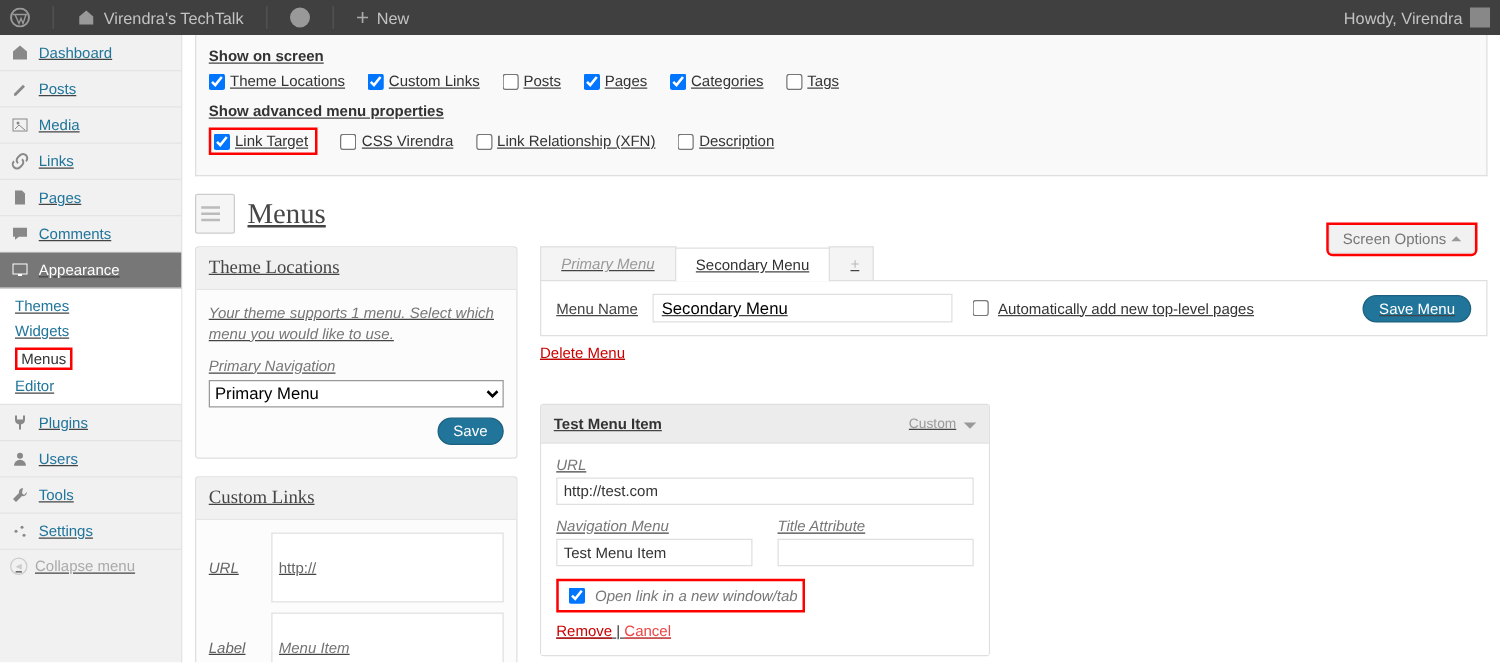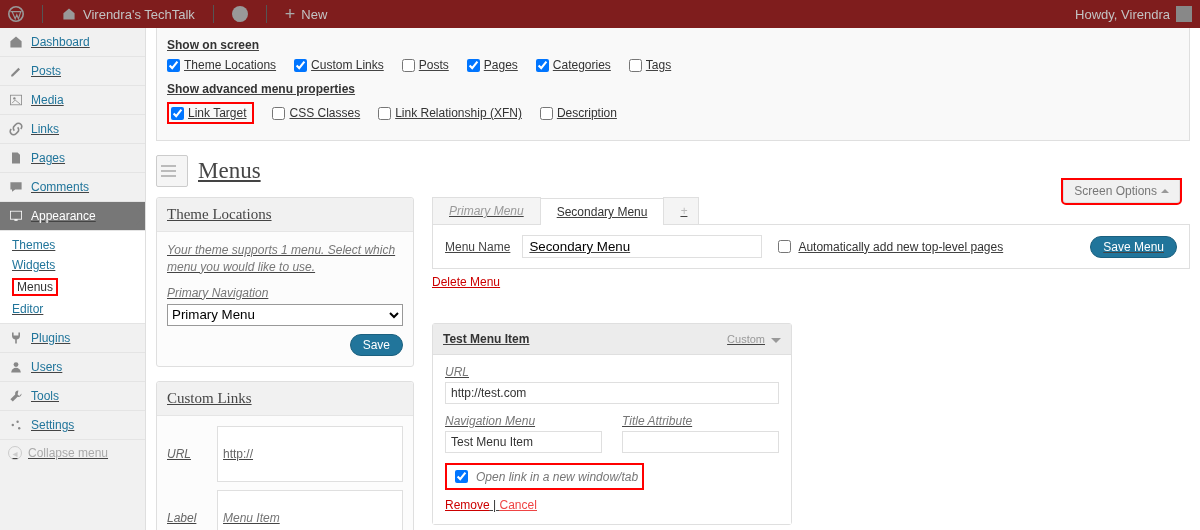--- a/index.html
+++ b/index.html
@@ -1,19 +1,19 @@
 <!DOCTYPE html>
 <html><head>
 <meta charset="utf-8">
 <style>
   html, body { margin:0; padding:0; font-family:"Helvetica Neue", Arial, sans-serif; font-size:12px; color:#444; background:#fff; }
   * { box-sizing:border-box; }
 
   
-  .admin-bar { height:28px; background:#7f1d1d; color:#c3c3c3; display:flex; align-items:center; padding:0 8px; font-size:13px; }
+  .admin-bar { height:28px; background:#404040; color:#c3c3c3; display:flex; align-items:center; padding:0 8px; font-size:13px; }
   .admin-bar .left { display:flex; align-items:center; gap:18px; }
   .admin-bar .right { margin-left:auto; display:flex; align-items:center; gap:8px; }
   .admin-bar .sep { width:1px; height:18px; background:#555; }
   .ab-item { display:flex; align-items:center; gap:6px; color:#c3c3c3; cursor:pointer; }
   .ab-item svg, .ab-item .bubble { fill:#999; }
   .bubble { width:16px; height:16px; background:#999; border-radius:50%; position:relative; }
   .bubble::after { content:""; position:absolute; bottom:-3px; left:3px; border:3px solid transparent; border-top-color:#999; }
   .plus { font-size:18px; color:#aaa; line-height:1; }
   .avatar { width:16px; height:16px; background:#888; display:inline-block; }
 
@@ -253,21 +253,21 @@
           </label>
         </div>
       <h5>Show advanced menu properties</h5>
       <div class="opt-row" id="opts2">
           <label class="hi-box">
             <input type="checkbox" checked="" style="">
             <span>Link Target</span>
           </label>
           <label>
             <input type="checkbox" style="">
-            <span>CSS Classes</span>
+            <span>CSS Virendra</span>
           </label>
           <label>
             <input type="checkbox" style="">
             <span>Link Relationship (XFN)</span>
           </label>
           <label>
             <input type="checkbox" style="">
             <span>Description</span>
           </label>
         </div>

